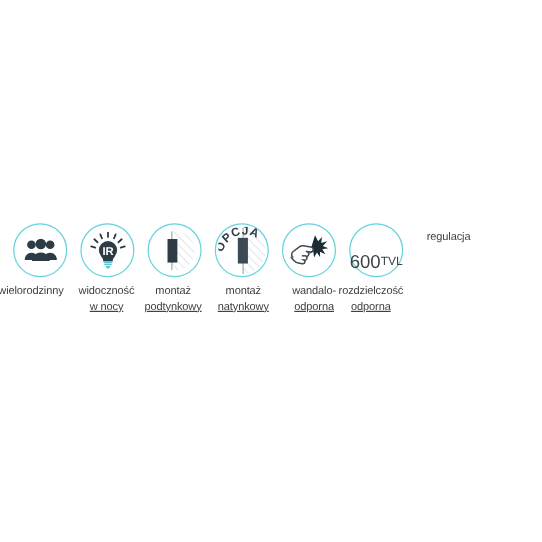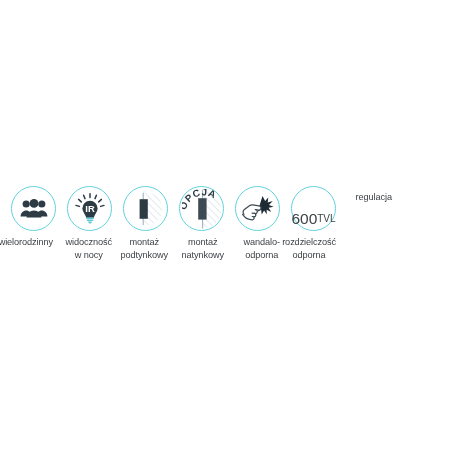--- a/index.html
+++ b/index.html
@@ -47,21 +47,21 @@
   .badge svg { display: block; }
   .caption {
     margin-top: 5px;
     font-size: 9.2px;
     line-height: 12.5px;
     color: #3d4246;
     text-align: center;
     white-space: nowrap;
     letter-spacing: -0.1px;
   }
-  .caption .l2 { display: block; }
+  .caption .l2 { display: block; text-decoration: underline; }
   
   .feature:first-child .caption {
     position: relative;
     left: -3px;
   }
   .txt-big {
     font-size: 15.5px;
     color: #3d4246;
     line-height: 15px;
     text-align: center;

